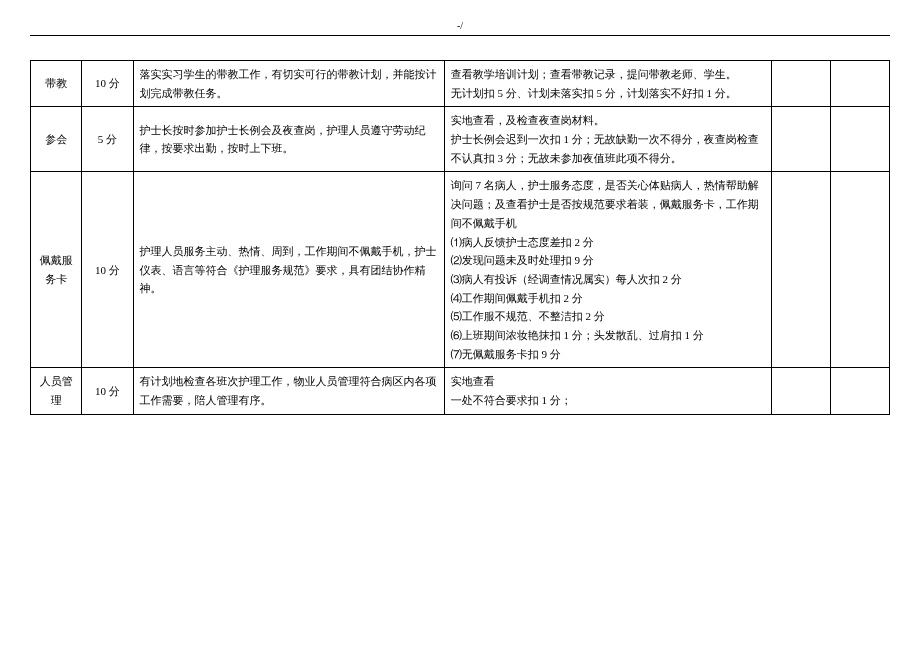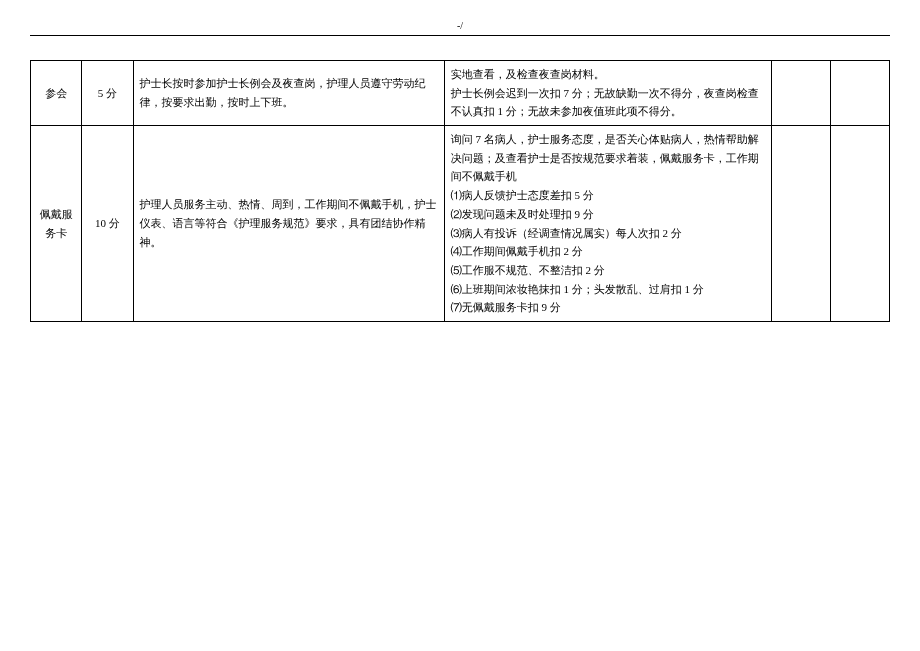--- a/index.html
+++ b/index.html
@@ -38,41 +38,63 @@
     .sub-line { display: block; }
   </style>
 </head>
 <body>
 
 <div class="page-header">-/</div>
 
 <table>
   <tbody id="tbody">
       <tr>
+        <td class="col-cat">带教</td>
+        <td class="col-score">10 分</td>
+        <td class="col-desc">落实实习学生的带教工作，有切实可行的带教计划，并能按计划完成带教任务。</td>
+        <td class="col-method">
+          <span class="sub-line">查看教学培训计划；查看带教记录，提问带教老师、学生。</span>
+          <span class="sub-line">无计划扣 5 分、计划未落实扣 5 分，计划落实不好扣 1 分。</span>
+        </td>
+        <td class="col-blank1"></td>
+        <td class="col-blank2"></td>
+      </tr>
+      <tr>
         <td class="col-cat">参会</td>
         <td class="col-score">5 分</td>
         <td class="col-desc">护士长按时参加护士长例会及夜查岗，护理人员遵守劳动纪律，按要求出勤，按时上下班。</td>
         <td class="col-method">
           <span class="sub-line">实地查看，及检查夜查岗材料。</span>
-          <span class="sub-line">护士长例会迟到一次扣 7 分；无故缺勤一次不得分，夜查岗检查不认真扣 1 分；无故未参加夜值班此项不得分。</span>
+          <span class="sub-line">护士长例会迟到一次扣 1 分；无故缺勤一次不得分，夜查岗检查不认真扣 3 分；无故未参加夜值班此项不得分。</span>
         </td>
         <td class="col-blank1"></td>
         <td class="col-blank2"></td>
       </tr>
       <tr>
         <td class="col-cat">佩戴服务卡</td>
         <td class="col-score">10 分</td>
         <td class="col-desc">护理人员服务主动、热情、周到，工作期间不佩戴手机，护士仪表、语言等符合《护理服务规范》要求，具有团结协作精神。</td>
         <td class="col-method">
           <span class="sub-line">询问 7 名病人，护士服务态度，是否关心体贴病人，热情帮助解决问题；及查看护士是否按规范要求着装，佩戴服务卡，工作期间不佩戴手机</span>
-          <span class="sub-line">⑴病人反馈护士态度差扣 5 分</span>
+          <span class="sub-line">⑴病人反馈护士态度差扣 2 分</span>
           <span class="sub-line">⑵发现问题未及时处理扣 9 分</span>
           <span class="sub-line">⑶病人有投诉（经调查情况属实）每人次扣 2 分</span>
           <span class="sub-line">⑷工作期间佩戴手机扣 2 分</span>
           <span class="sub-line">⑸工作服不规范、不整洁扣 2 分</span>
           <span class="sub-line">⑹上班期间浓妆艳抹扣 1 分；头发散乱、过肩扣 1 分</span>
           <span class="sub-line">⑺无佩戴服务卡扣 9 分</span>
         </td>
         <td class="col-blank1"></td>
         <td class="col-blank2"></td>
       </tr>
+      <tr>
+        <td class="col-cat">人员管理</td>
+        <td class="col-score">10 分</td>
+        <td class="col-desc">有计划地检查各班次护理工作，物业人员管理符合病区内各项工作需要，陪人管理有序。</td>
+        <td class="col-method">
+          <span class="sub-line">实地查看</span>
+          <span class="sub-line">一处不符合要求扣 1 分；</span>
+        </td>
+        <td class="col-blank1"></td>
+        <td class="col-blank2"></td>
+      </tr>
     </tbody>
 </table>
 
 </body></html>

